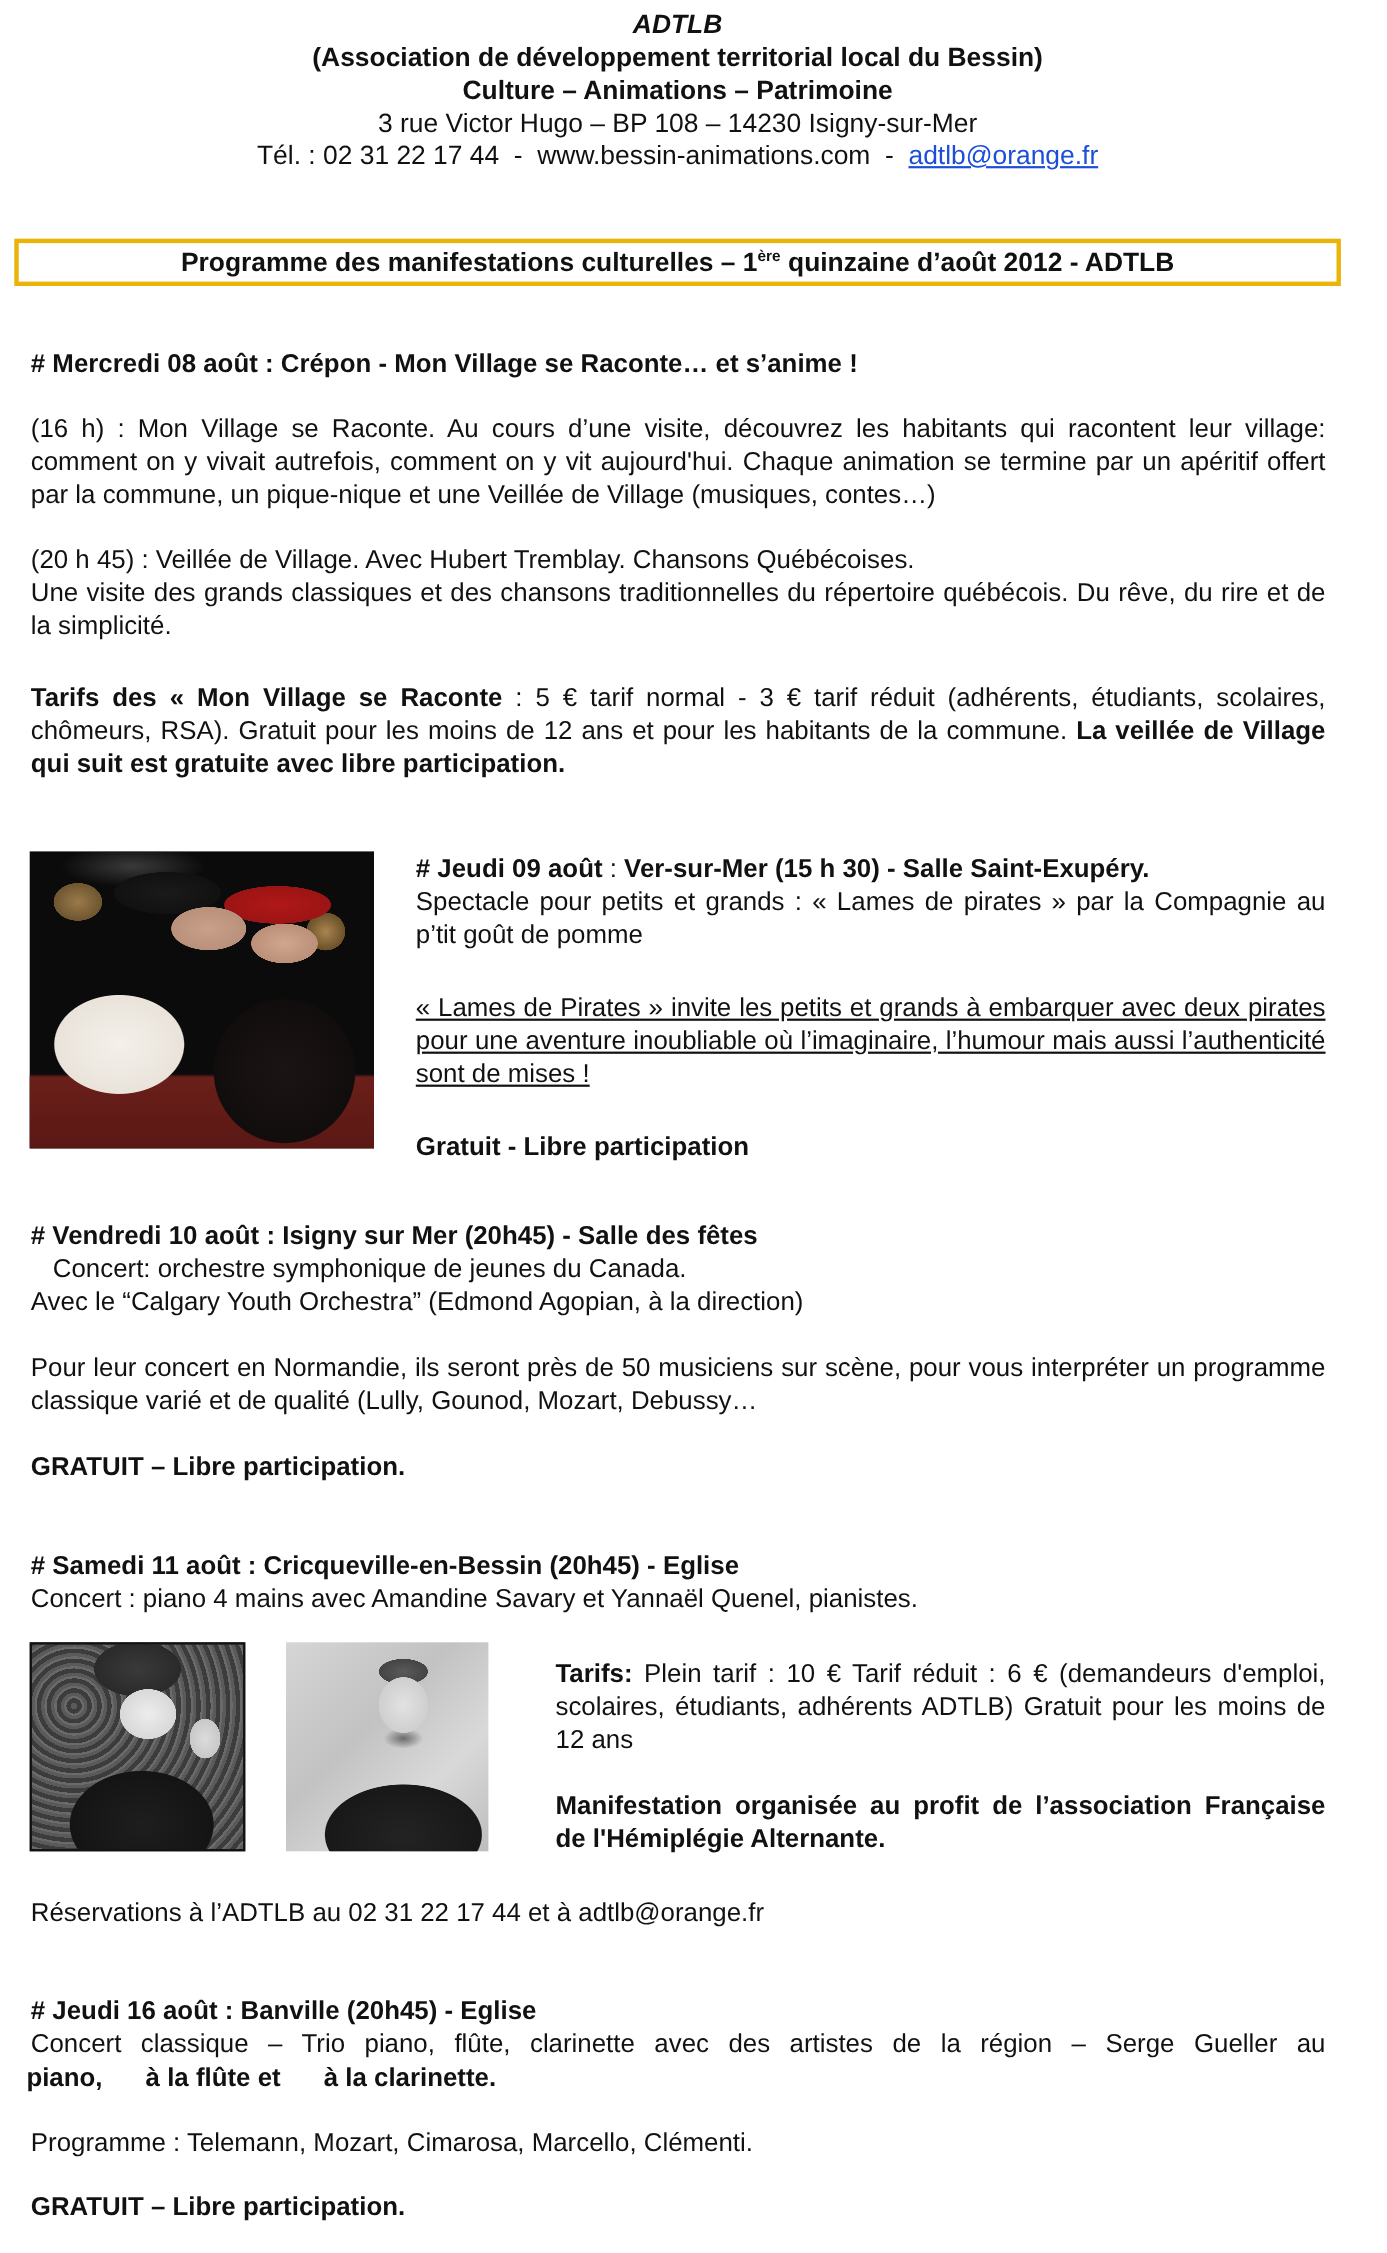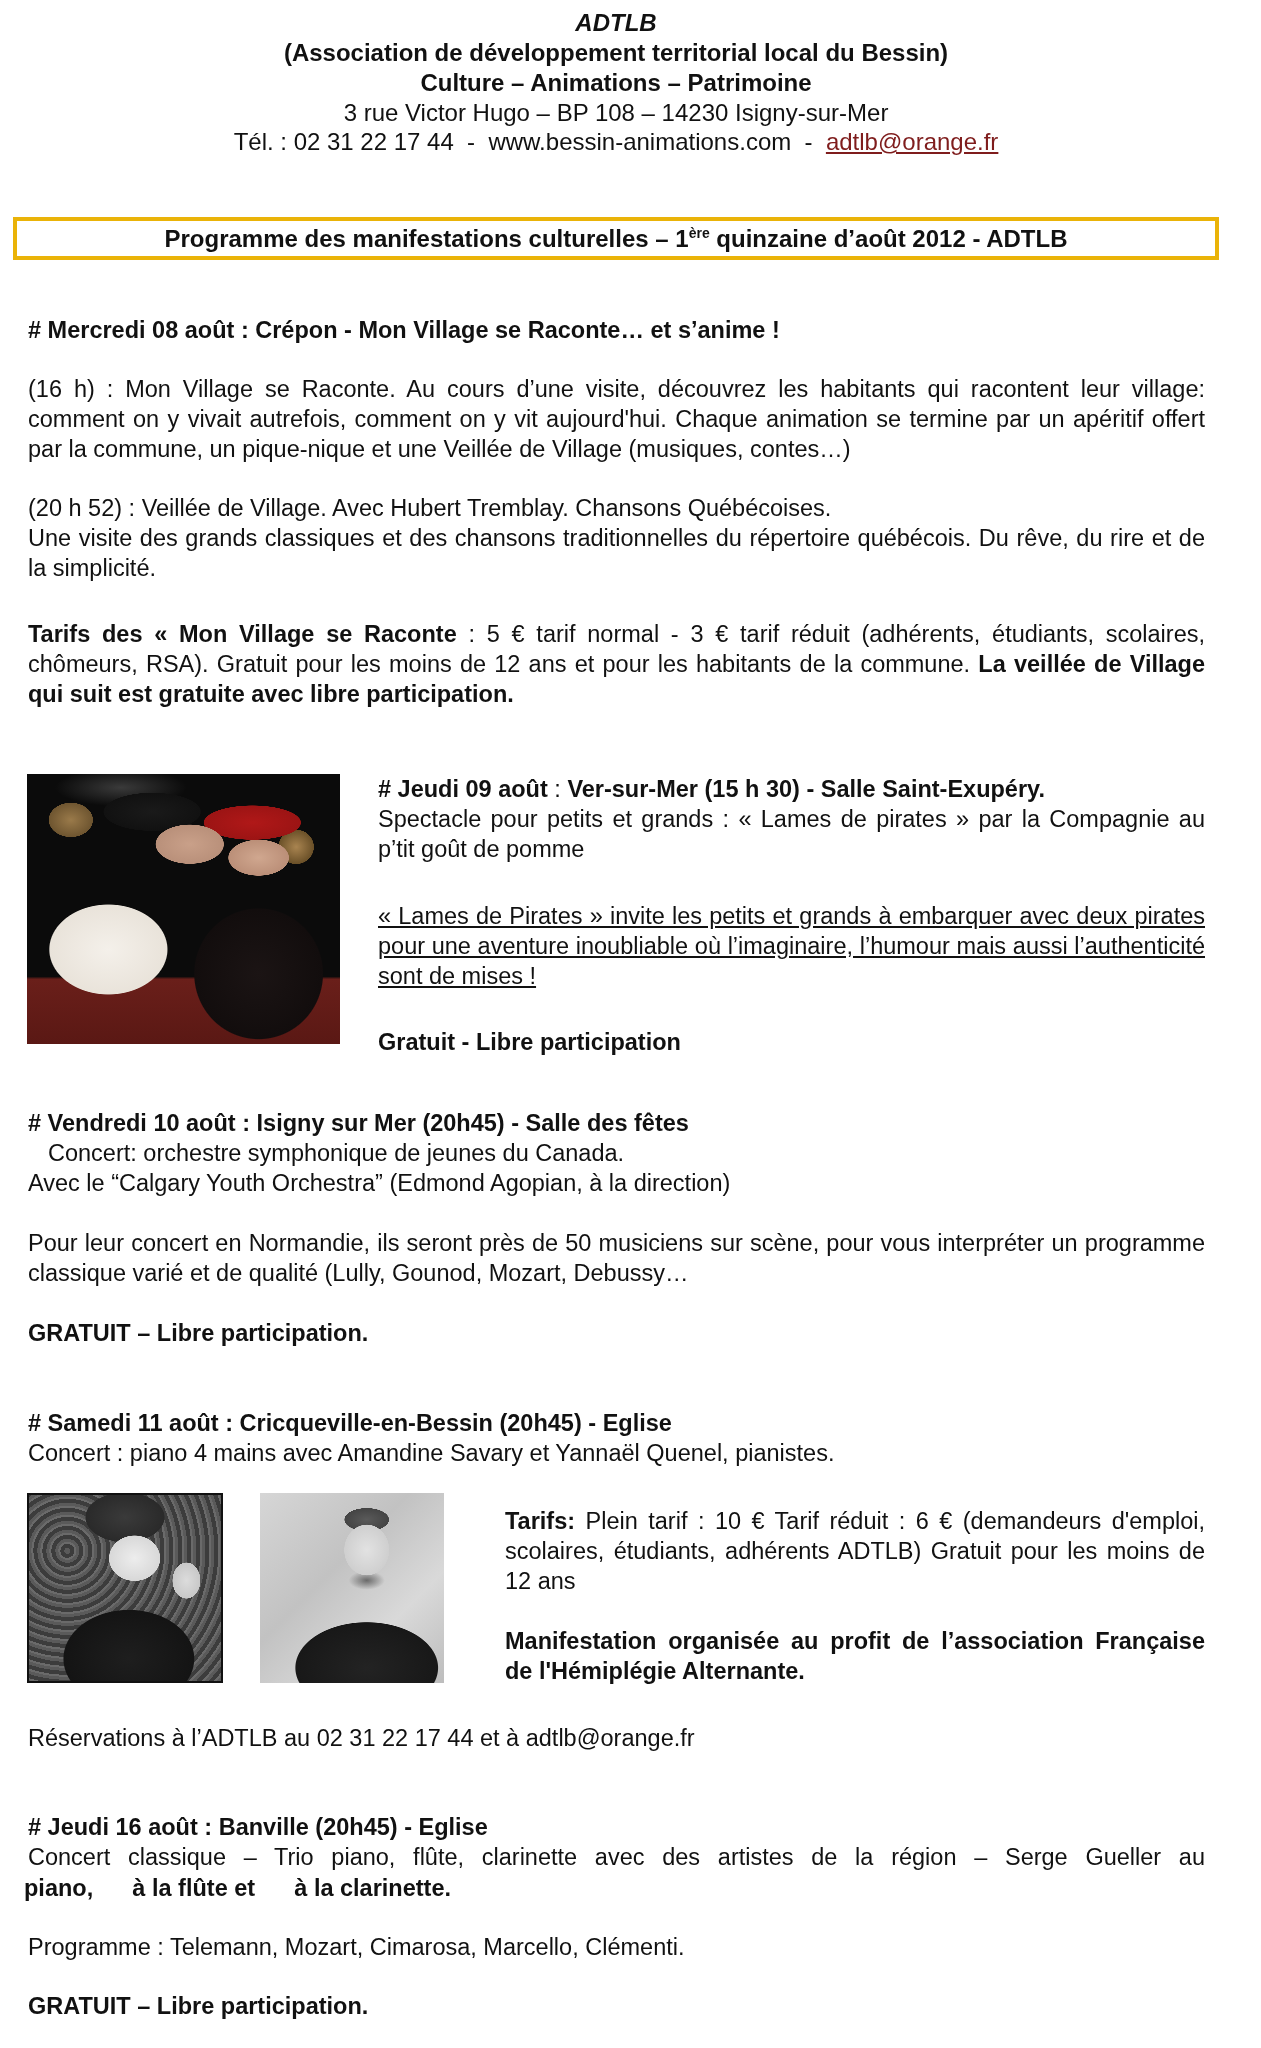--- a/index.html
+++ b/index.html
@@ -7,21 +7,21 @@
     width: 1261px; height: 2048px; position: relative; overflow: hidden;
     font-family: "Liberation Sans", "DejaVu Sans", sans-serif;
     color: #111111;
   }
   .abs { position: absolute; }
   .center { left: 0; width: 1232px; text-align: center; }
   .hdr { font-size: 24px; line-height: 30px; white-space: nowrap; }
   .b { font-weight: bold; }
   .line { font-size: 23.5px; line-height: 30px; white-space: nowrap; }
   .para { font-size: 23.5px; line-height: 30px; text-align: justify; }
-  .link { color: #7f1d1d; text-decoration: underline; }
+  .link { color: #1d4ed8; text-decoration: underline; }
   .title-box {
     left: 13px; top: 217px; width: 1198px; height: 35px;
     border: 4px solid #eab308; box-sizing: content-box;
     text-align: center; font-size: 24px; font-weight: bold; line-height: 35px;
   }
   .title-box sup { font-size: 14px; vertical-align: 9px; line-height: 0; }
   .pre { white-space: pre; }
 
   
   .photo { position: absolute; overflow: hidden; }
@@ -72,21 +72,21 @@
   <span class="pre">Tél. : 02 31 22 17 44  -  www.bessin-animations.com  -  </span><span class="link">adtlb@orange.fr</span>
 </div>
 
 <div class="abs title-box">
   <span>Programme des manifestations culturelles – 1</span><sup>ère</sup><span> quinzaine d’août 2012 - ADTLB</span>
 </div>
 
 <section>
   <div class="abs line b" style="left:28px; top:315px;"># Mercredi 08 août : Crépon - Mon Village se Raconte… et s’anime !</div>
   <div class="abs para" style="left:28px; top:374px; width:1177px;">(16 h) : Mon Village se Raconte. Au cours d’une visite, découvrez les habitants qui racontent leur village: comment on y vivait autrefois, comment on y vit aujourd'hui. Chaque animation se termine par un apéritif offert par la commune, un pique-nique et une Veillée de Village (musiques, contes…)</div>
-  <div class="abs line" style="left:28px; top:493px;">(20 h 52) : Veillée de Village. Avec Hubert Tremblay.  Chansons Québécoises.</div>
+  <div class="abs line" style="left:28px; top:493px;">(20 h 45) : Veillée de Village. Avec Hubert Tremblay.  Chansons Québécoises.</div>
   <div class="abs para" style="left:28px; top:523px; width:1177px;">Une visite des grands classiques et des chansons traditionnelles du répertoire québécois. Du rêve, du rire et de la simplicité.</div>
   <div class="abs para" style="left:28px; top:619px; width:1177px;">
     <span class="b">Tarifs des « Mon Village se Raconte</span><span> : 5 € tarif normal - 3 € tarif réduit (adhérents, étudiants, scolaires, chômeurs, RSA). Gratuit pour les moins de 12 ans et pour les habitants de la commune.  </span><span class="b">La veillée de Village qui suit est gratuite avec libre participation.</span>
   </div>
 </section>
 
 <section>
   <div class="photo pirates" title="Two actresses in pirate costumes"></div>
   <div class="abs line" style="left:378px; top:774px;">
     <span class="b"># Jeudi 09 août</span><span> : </span><span class="b">Ver-sur-Mer (15 h 30) - Salle Saint-Exupéry.</span>

